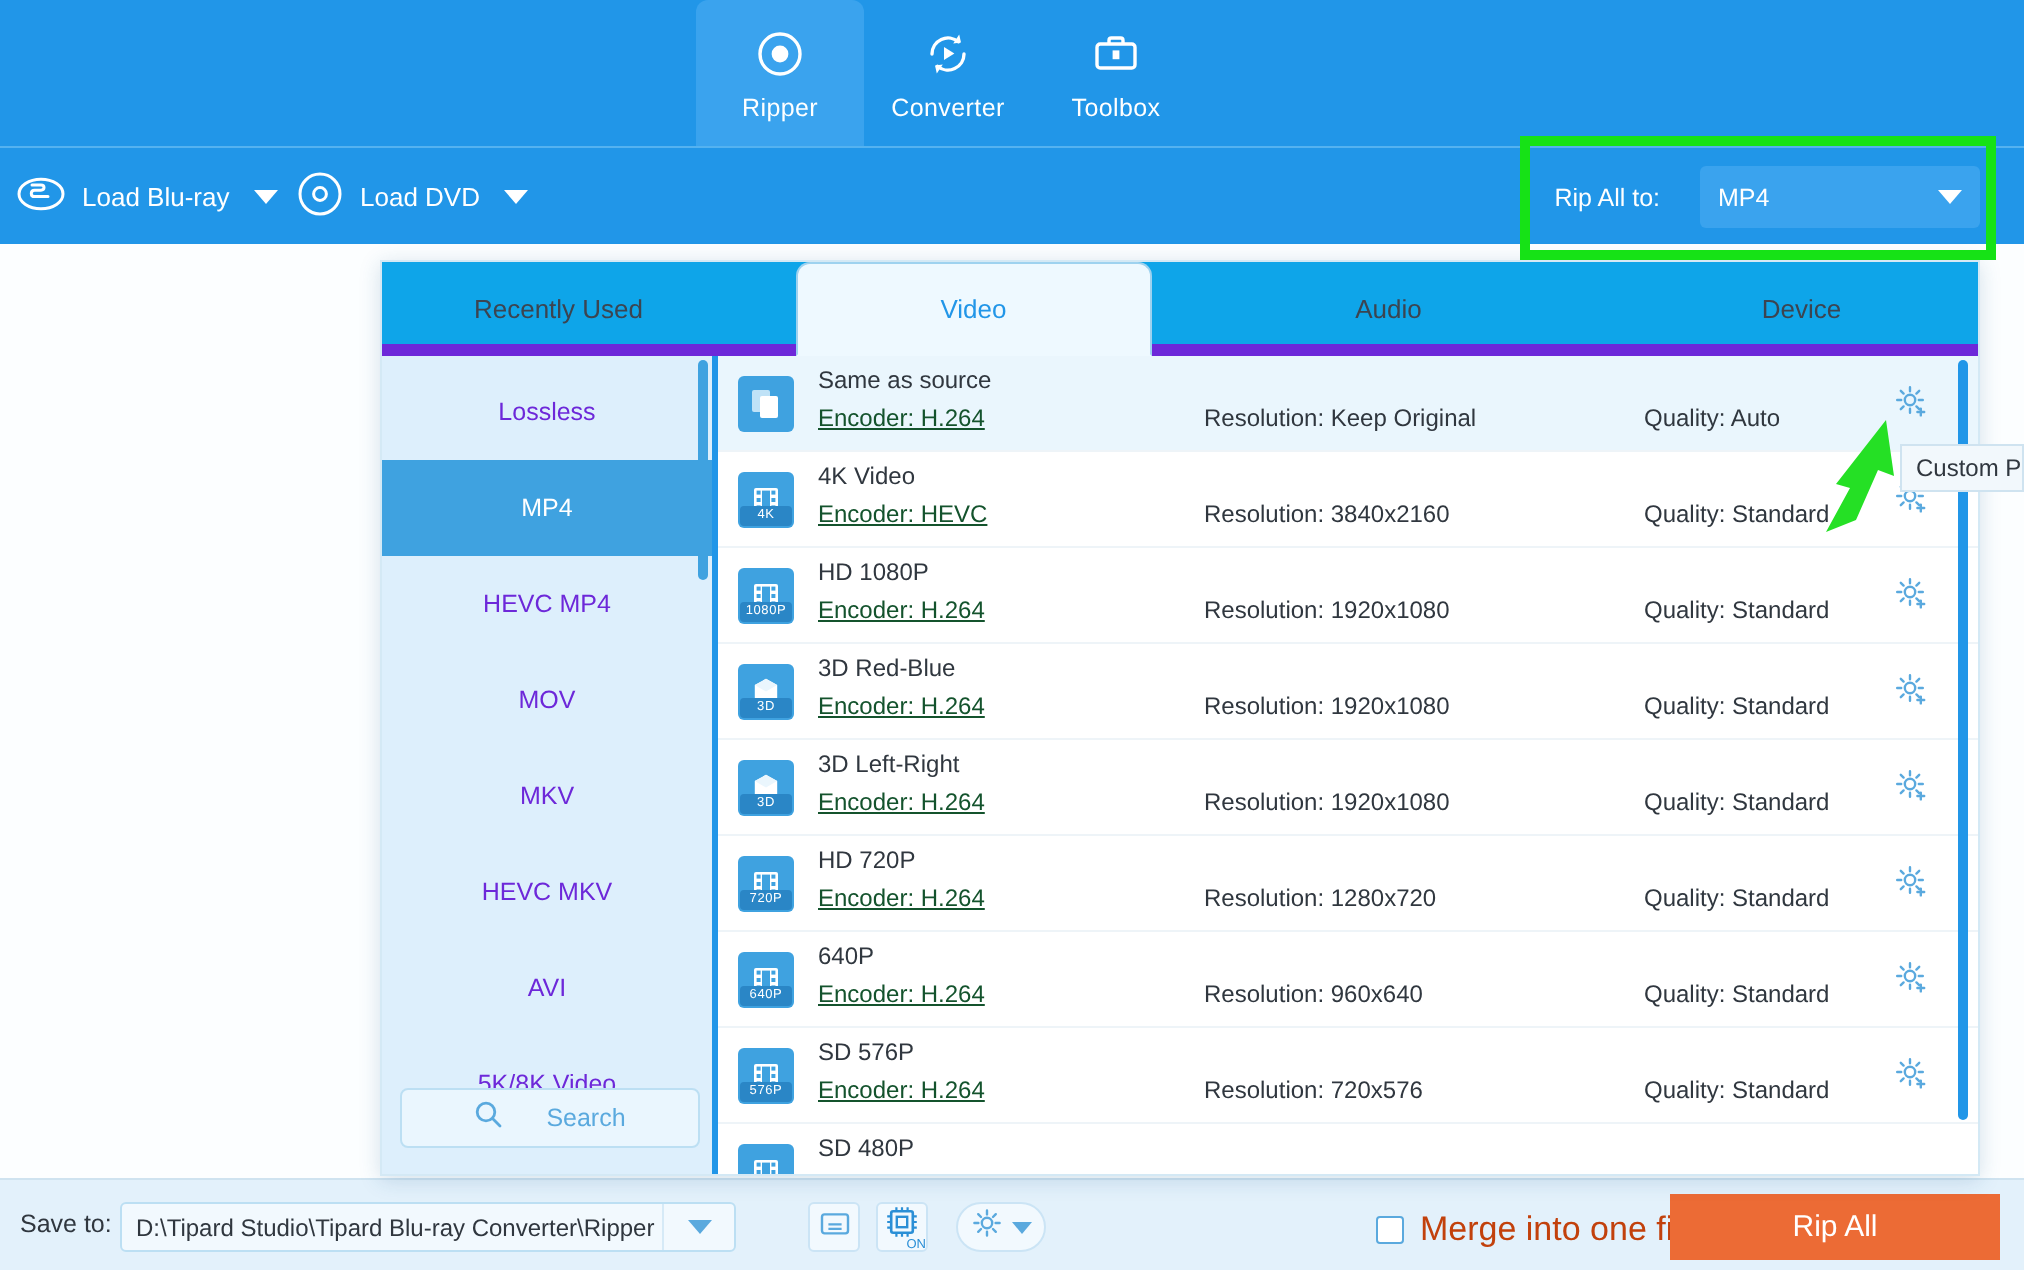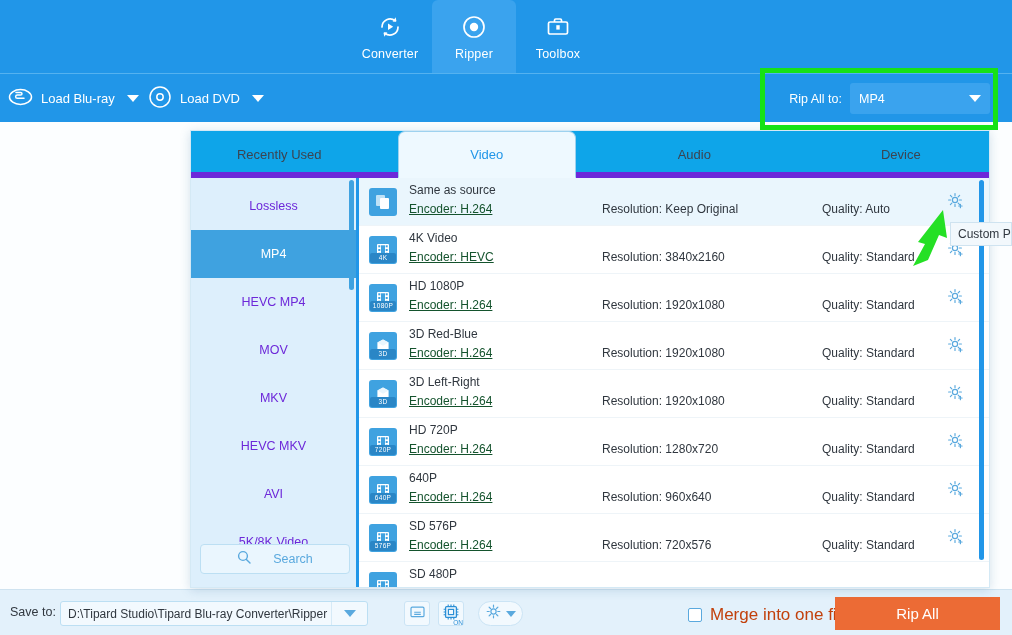--- a/index.html
+++ b/index.html
@@ -45,21 +45,21 @@
   .load-blu { left:8px; }
   .load-dvd { left:148px; }
   .caret-dn {
     width:0;height:0;border-left:6px solid transparent;border-right:6px solid transparent;
     border-top:7px solid #ffffff; margin-left:4px;
   }
 
   
   .ripall {
     position:absolute; right:22px; top:9px; height:31px;
-    display:flex; align-items:center; gap:8px;
+    display:flex; align-items:center; gap:20px;
   }
   .ripall-label { color:#ffffff; font-size:12.5px; }
   .ripall-select {
     width:140px; height:31px; background:#3aa3ee; border-radius:3px;
     display:flex; align-items:center; justify-content:space-between;
     padding:0 9px; cursor:pointer;
   }
   .ripall-select .val { color:#ffffff; font-size:12.5px; }
   .ripall-select .caret {
     width:0;height:0;border-left:6px solid transparent;border-right:6px solid transparent;
@@ -207,42 +207,42 @@
     position:absolute; right:12px; top:7px; width:165px; height:33px;
     background:#ec6b35; color:#ffffff; font-size:15px;
     display:flex; align-items:center; justify-content:center; cursor:pointer;
   }
 </style>
 </head>
 <body>
 
 <div class="header">
   <div class="nav">
+
+    <div class="nav-item active">
+      <span class="nav-icon">
+        <svg width="26" height="26" viewBox="0 0 26 26">
+            <circle cx="13" cy="13" r="10" fill="none" stroke="#fff" stroke-width="1.7"></circle>
+            <circle cx="13" cy="13" r="4.2" fill="#fff"></circle>
+          </svg>
+      </span>
+      <span class="nav-label">Ripper</span>
+    </div>
 
     <div class="nav-item">
       <span class="nav-icon">
         <svg width="26" height="26" viewBox="0 0 26 26">
           <path d="M5 13a8 8 0 0 1 13.2-6.1" fill="none" stroke="#fff" stroke-width="1.7" stroke-linecap="round"></path>
           <path d="M21 13a8 8 0 0 1-13.2 6.1" fill="none" stroke="#fff" stroke-width="1.7" stroke-linecap="round"></path>
           <path d="M18.6 3.3l.9 3.9-3.9.6z" fill="#fff"></path>
           <path d="M7.4 22.7l-.9-3.9 3.9-.6z" fill="#fff"></path>
           <path d="M11 9.5l5.2 3.2L11 16z" fill="#fff"></path>
         </svg>
       </span>
       <span class="nav-label">Converter</span>
-    </div>
-
-    <div class="nav-item active">
-      <span class="nav-icon">
-        <svg width="26" height="26" viewBox="0 0 26 26">
-            <circle cx="13" cy="13" r="10" fill="none" stroke="#fff" stroke-width="1.7"></circle>
-            <circle cx="13" cy="13" r="4.2" fill="#fff"></circle>
-          </svg>
-      </span>
-      <span class="nav-label">Ripper</span>
     </div>
 
     <div class="nav-item">
       <span class="nav-icon">
         <svg width="26" height="26" viewBox="0 0 26 26">
           <rect x="3.5" y="8" width="19" height="12" rx="1.6" fill="none" stroke="#fff" stroke-width="1.7"></rect>
           <path d="M9.5 8V6.2c0-.7.5-1.2 1.2-1.2h4.6c.7 0 1.2.5 1.2 1.2V8" fill="none" stroke="#fff" stroke-width="1.7"></path>
           <rect x="11.3" y="11.2" width="3.4" height="4.4" fill="#fff"></rect>
         </svg>
       </span>

